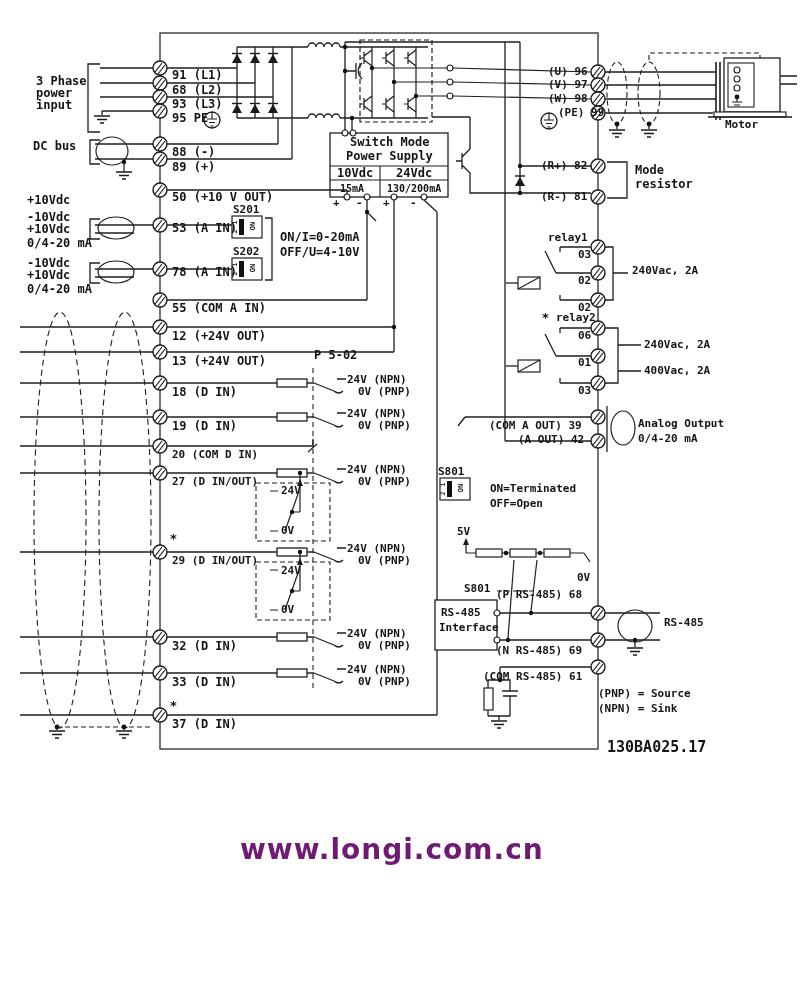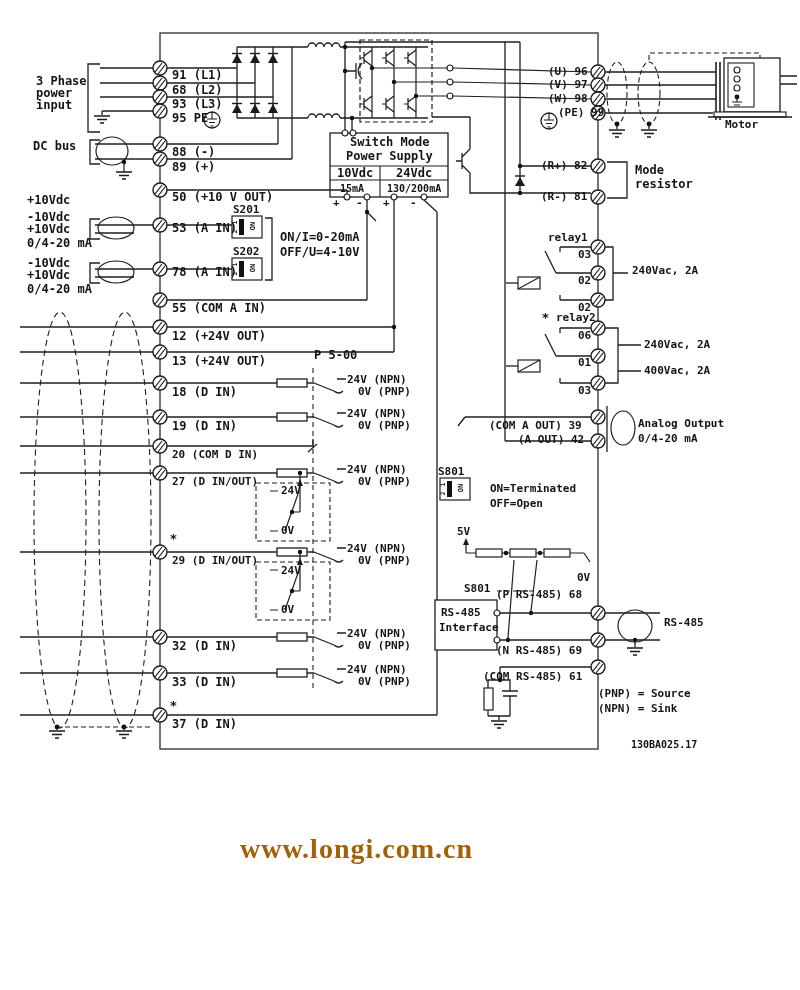--- a/index.html
+++ b/index.html
@@ -1,21 +1,21 @@
 <!DOCTYPE html>
 <html><head>
 <meta charset="utf-8">
 <style>
   html,body{margin:0;padding:0;background:#fff;}
   #wrap{position:relative;width:800px;height:990px;background:#fff;overflow:hidden;
         font-family:"DejaVu Sans Mono",monospace;}
   svg{position:absolute;left:0;top:0;}
   .lbl{position:absolute;font:bold 12px "DejaVu Sans Mono",monospace;color:#141414;
        white-space:pre;line-height:1.05;}
-  .s11{font-size:11px;} .s10{font-size:10px;} .s9{font-size:10px;margin-left:24px;}
+  .s11{font-size:11px;} .s10{font-size:10px;} .s9{font-size:15px;}
   .vt{position:absolute;font:bold 6px "DejaVu Sans Mono",monospace;color:#141414;
       transform:rotate(-90deg);transform-origin:center;white-space:pre;}
   .vt7{font-size:7px;}
   .star{position:absolute;font:bold 13px "DejaVu Sans",sans-serif;color:#111;}
   .foot1{position:absolute;left:72px;top:762px;font:bold 29px "DejaVu Sans",sans-serif;
          letter-spacing:1px;white-space:pre;}
   .foot2{position:absolute;left:240px;top:833px;font:bold 28px "DejaVu Sans",sans-serif;
          letter-spacing:1px;white-space:pre;}
 </style>
 </head>
@@ -382,21 +382,21 @@
 <div class="lbl" style="left:346px;top:150px">Power Supply</div>
 <div class="lbl" style="left:337px;top:167px">10Vdc</div>
 <div class="lbl" style="left:396px;top:167px">24Vdc</div>
 <div class="lbl s10" style="left:340px;top:184px">15mA</div>
 <div class="lbl s10" style="left:387px;top:184px">130/200mA</div>
 <div class="lbl s11" style="left:333px;top:197px">+</div>
 <div class="lbl s11" style="left:356px;top:197px">-</div>
 <div class="lbl s11" style="left:383px;top:197px">+</div>
 <div class="lbl s11" style="left:410px;top:197px">-</div>
 
-<div class="lbl" style="left:314px;top:349px">P 5-00</div>
+<div class="lbl" style="left:314px;top:349px">P 5-02</div>
 
 <div class="lbl s11" style="left:347px;top:374px">24V (NPN)</div>
 <div class="lbl s11" style="left:358px;top:386px">0V (PNP)</div>
 <div class="lbl s11" style="left:347px;top:408px">24V (NPN)</div>
 <div class="lbl s11" style="left:358px;top:420px">0V (PNP)</div>
 <div class="lbl s11" style="left:347px;top:464px">24V (NPN)</div>
 <div class="lbl s11" style="left:358px;top:476px">0V (PNP)</div>
 <div class="lbl s11" style="left:347px;top:543px">24V (NPN)</div>
 <div class="lbl s11" style="left:358px;top:555px">0V (PNP)</div>
 <div class="lbl s11" style="left:347px;top:628px">24V (NPN)</div>
@@ -451,15 +451,15 @@
 <div class="lbl s11" style="left:441px;top:607px">RS-485</div>
 <div class="lbl s11" style="left:439px;top:622px">Interface</div>
 <div class="lbl s11" style="left:496px;top:589px">(P RS-485) 68</div>
 <div class="lbl s11" style="left:496px;top:645px">(N RS-485) 69</div>
 <div class="lbl s11" style="left:483px;top:671px">(COM RS-485) 61</div>
 <div class="lbl s11" style="left:664px;top:617px">RS-485</div>
 <div class="lbl s11" style="left:598px;top:688px">(PNP) = Source</div>
 <div class="lbl s11" style="left:598px;top:703px">(NPN) = Sink</div>
 <div class="lbl s9" style="left:607px;top:740px">130BA025.17</div>
 
-<div class="foot2" style="color: #a16207; font-family: Liberation Serif, serif;">www.longi.com.cn</div>
+<div class="foot2" style="color: #701a75;">www.longi.com.cn</div>
 
 </div>
 
 </body></html>

